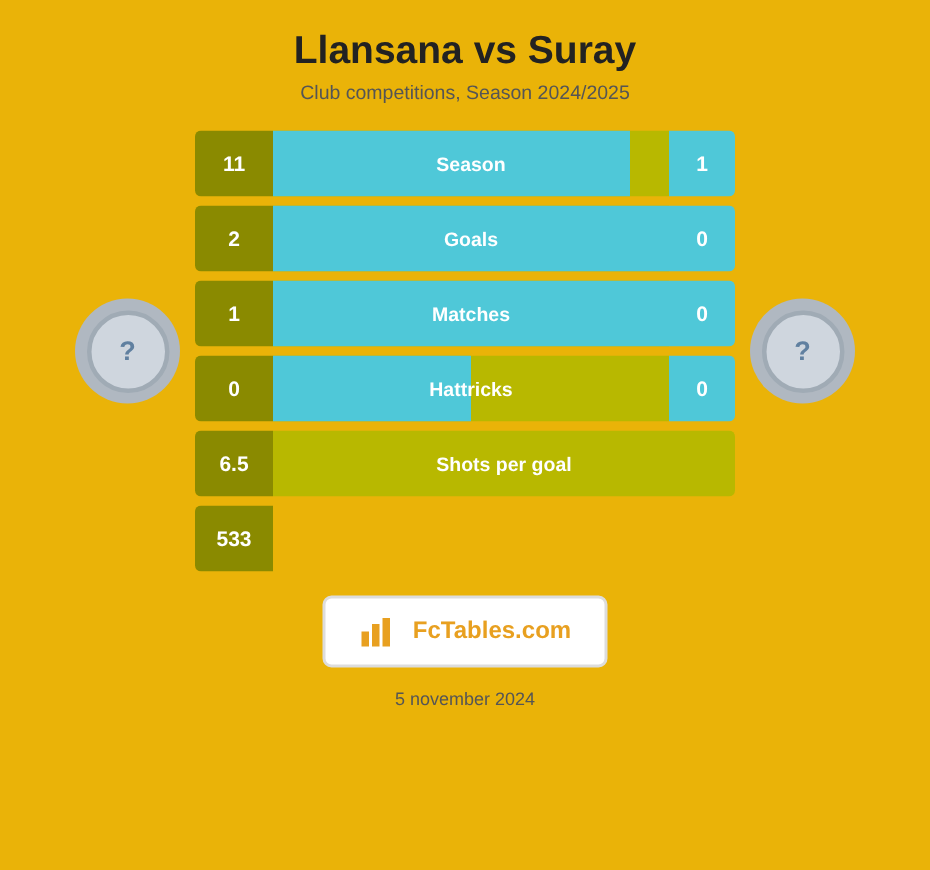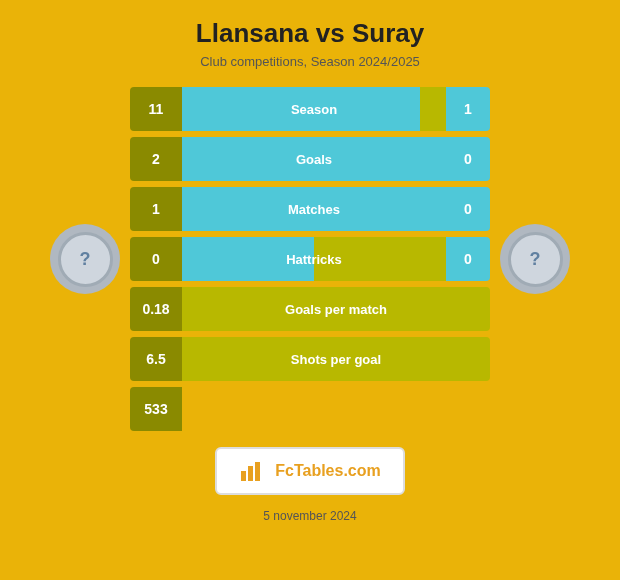--- a/index.html
+++ b/index.html
@@ -230,26 +230,20 @@
         </div>
         <div class="stat-row">
           <div class="stat-left">0</div>
           <div class="stat-bar-container">
             <div class="stat-bar-fill" style="width: 50%;"></div>
             <div class="stat-label">Hattricks</div>
           </div>
           <div class="stat-right">0</div>
         </div>
         <div class="stat-row stat-row-single">
-          <div class="stat-left">0.18</div>
-          <div class="stat-bar-container">
-            <div class="stat-label">Goals per match</div>
-          </div>
-        </div>
-        <div class="stat-row stat-row-single">
           <div class="stat-left">6.5</div>
           <div class="stat-bar-container">
             <div class="stat-label">Shots per goal</div>
           </div>
         </div>
         <div class="stat-row stat-row-single">
           <div class="stat-left">533</div>
         </div>
       </div>
 

